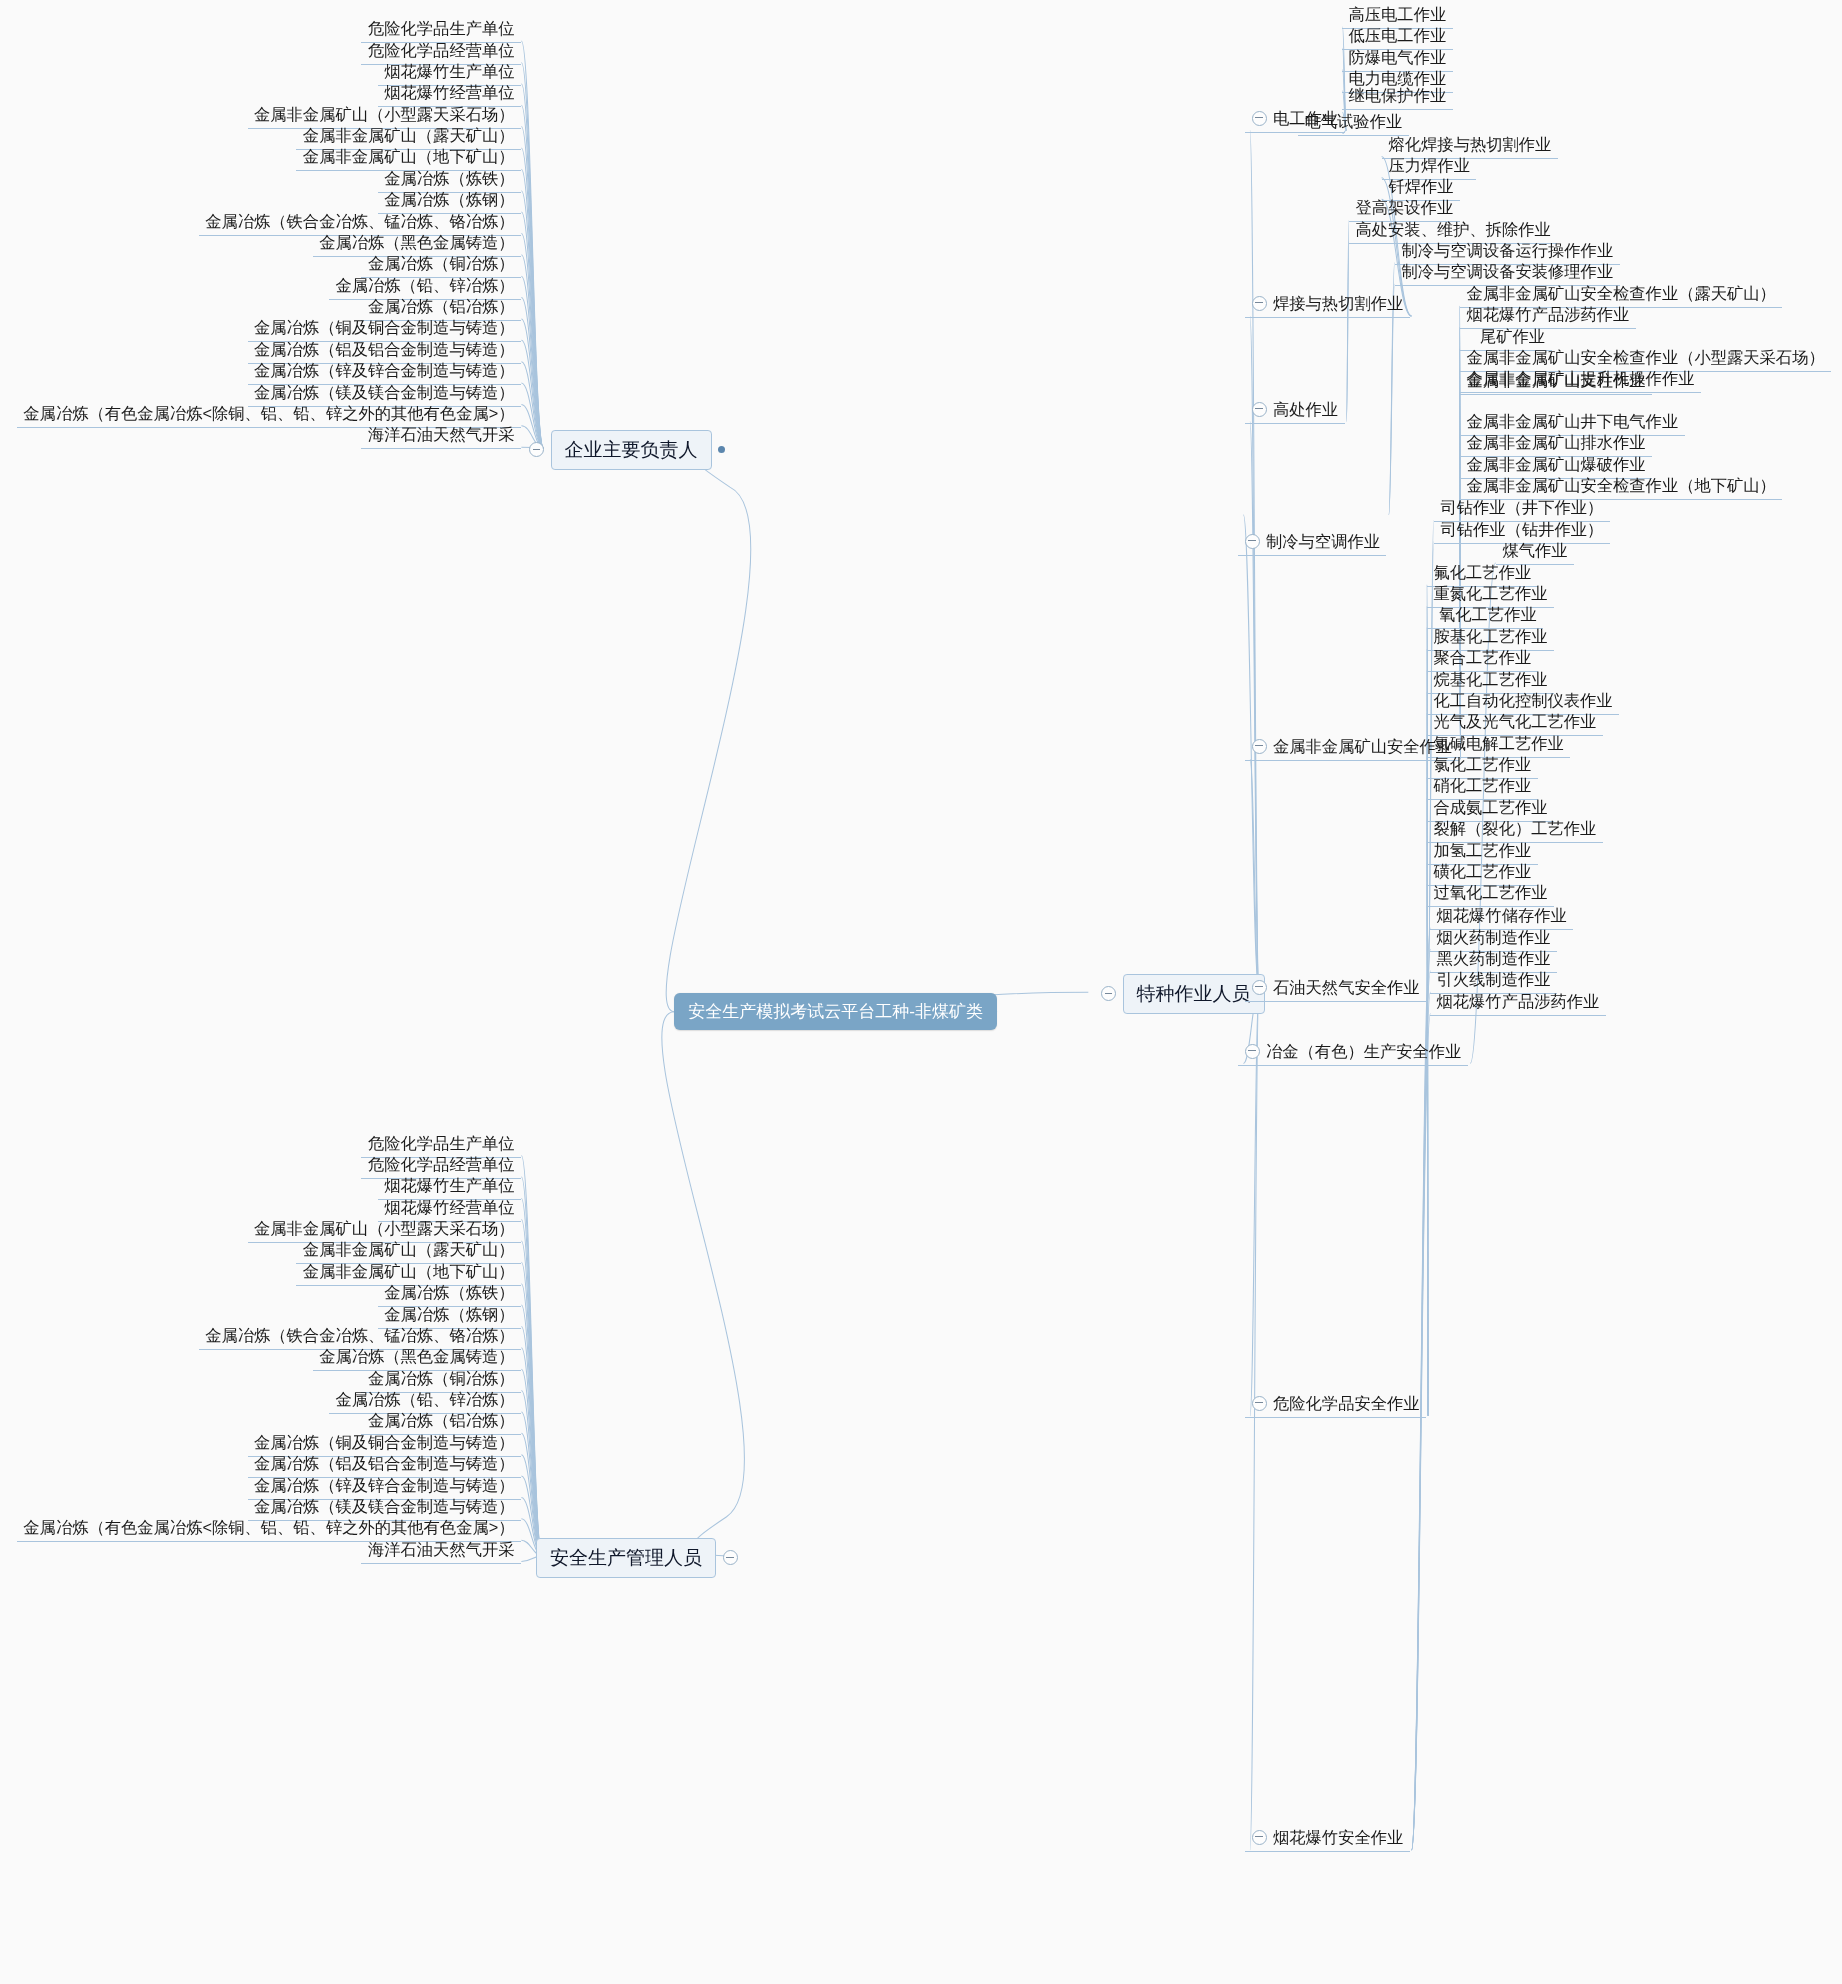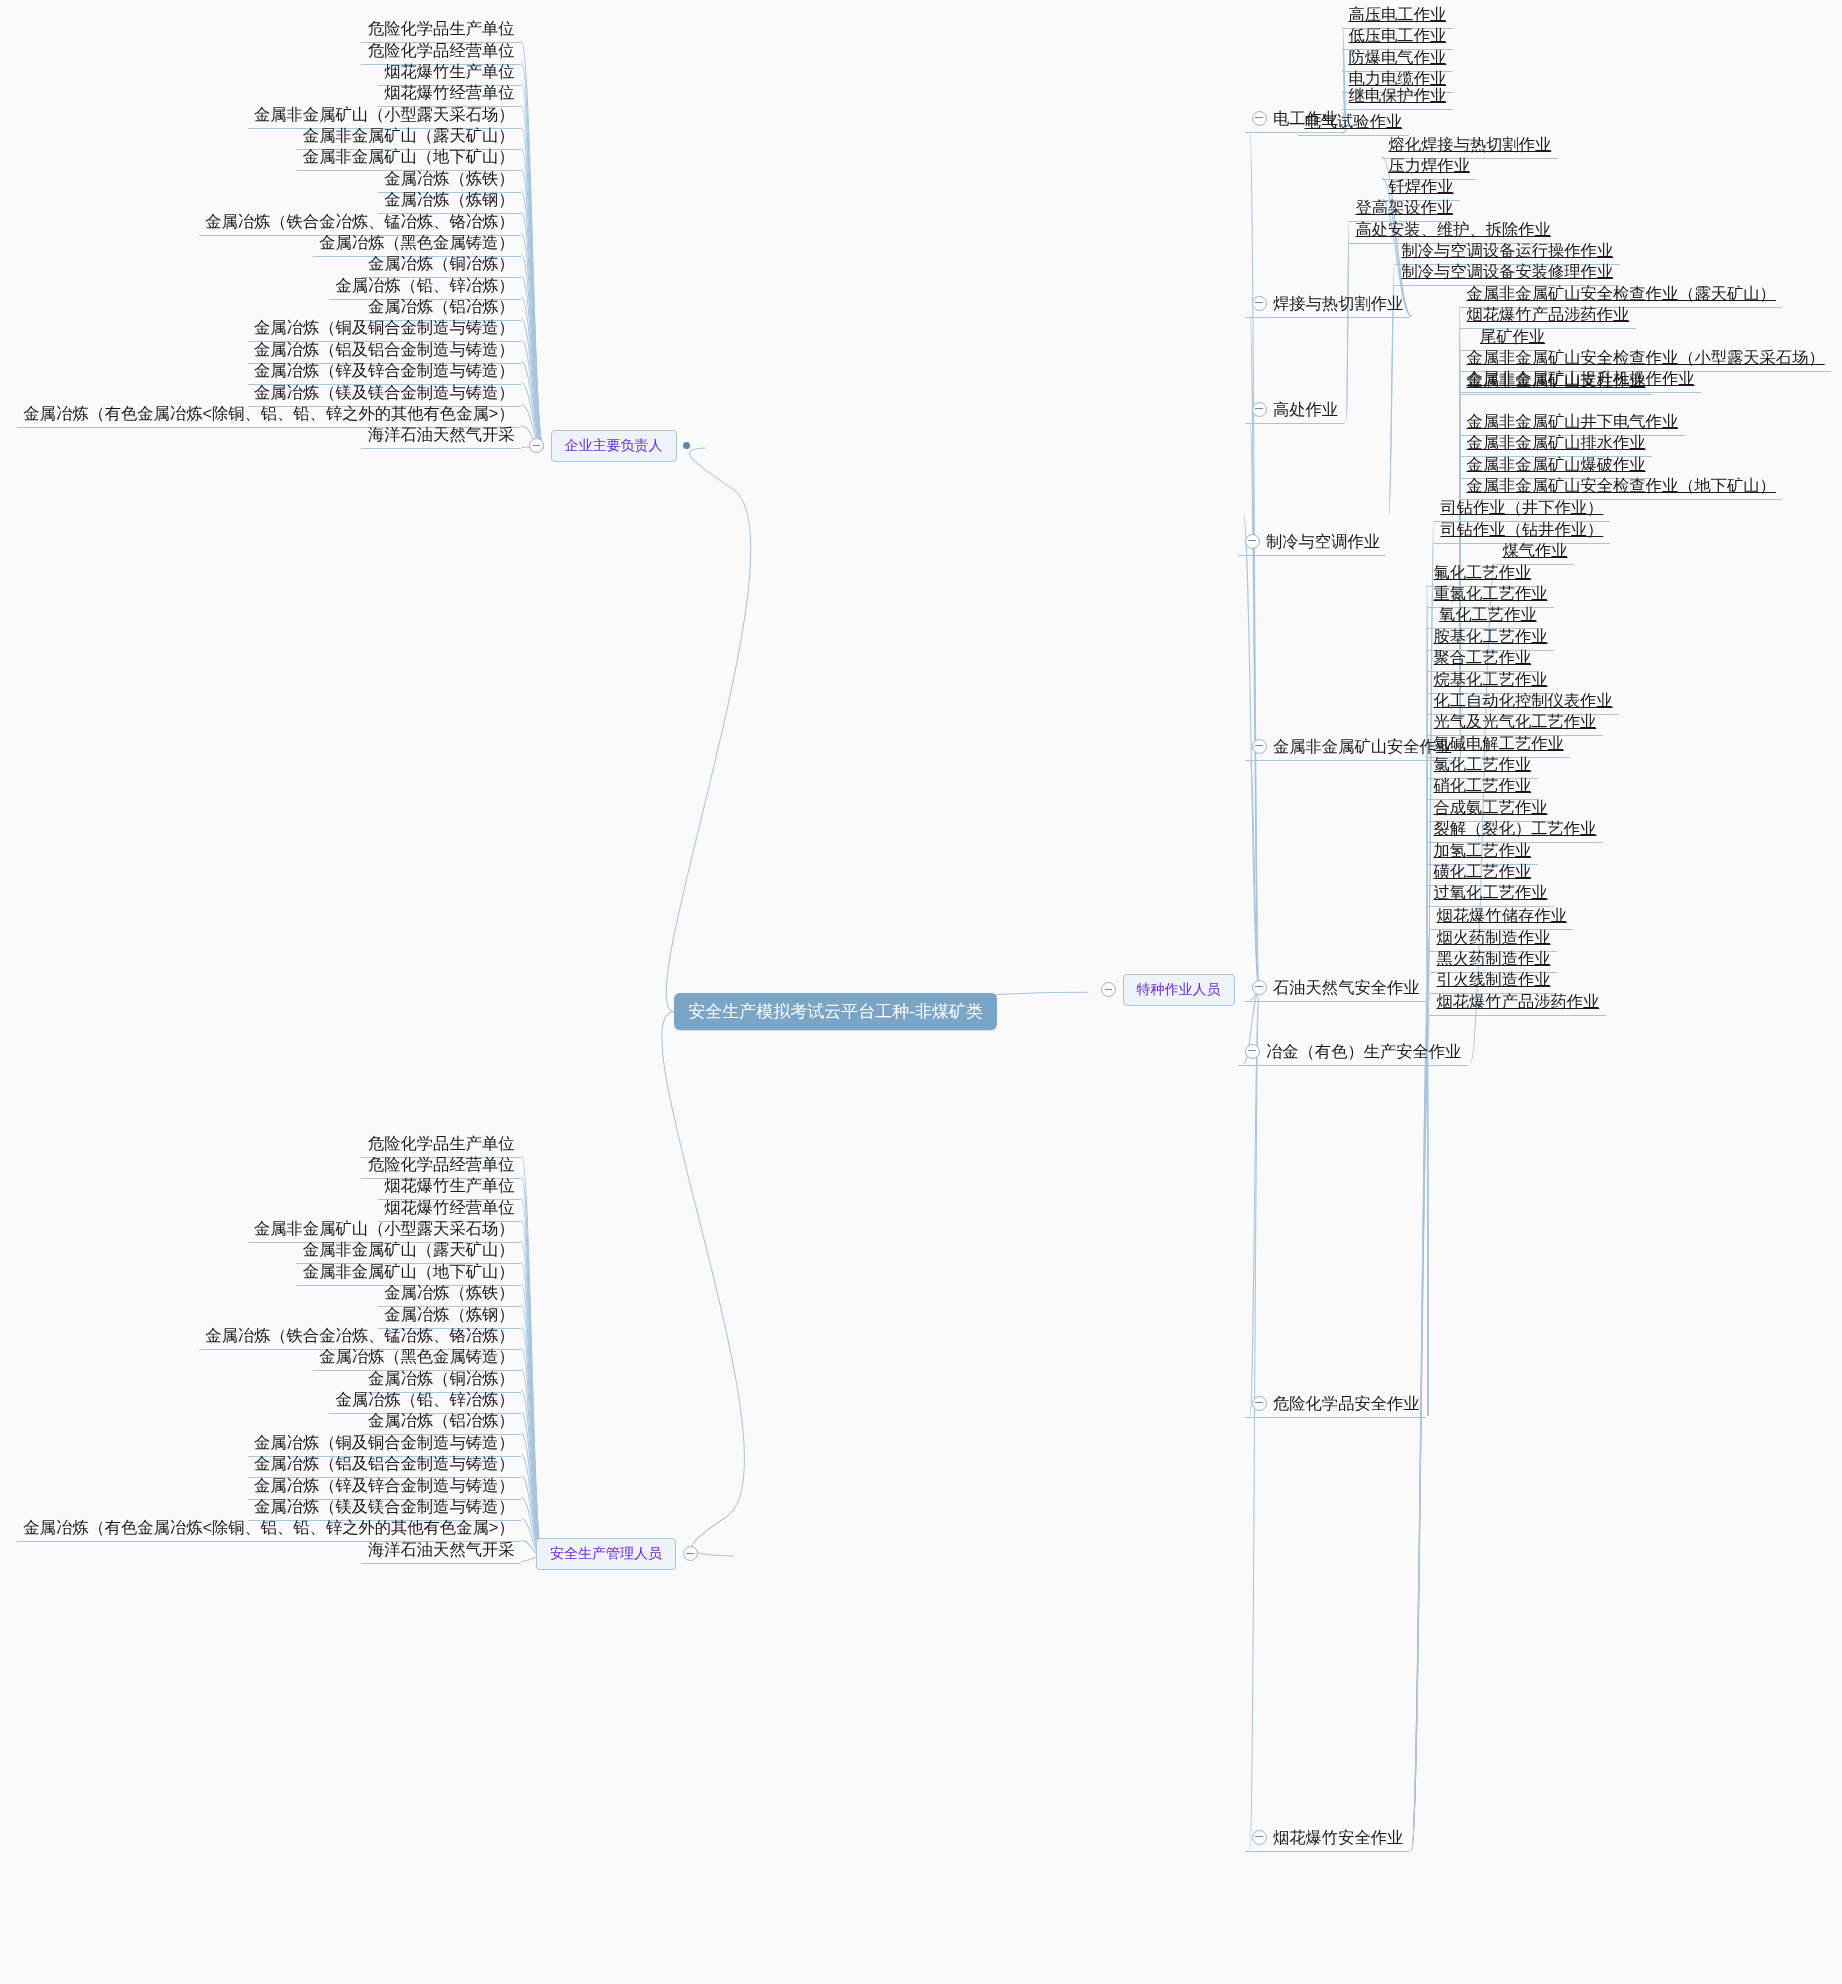--- a/index.html
+++ b/index.html
@@ -16,21 +16,21 @@
     white-space:nowrap;
     font-size:16.3px;
     color:#1a1a1a;
     line-height:1.15;
   }
   
   .leaf{
     padding:1.3px 6.5px 3.9px 6.5px;
     border-bottom:1px solid #a9c4dd;
   }
-  .leaf.right{text-align:left;text-decoration:underline;}
+  .leaf.right{text-align:left;}
   .leaf.left{text-align:right;}
   
   .branch{
     padding:1.3px 6.5px 3.9px 6.5px;
     border-bottom:1px solid #a9c4dd;
     display:flex;align-items:center;gap:6.5px;
   }
   .toggle{
     width:13px;height:13px;flex:0 0 13px;
     border:1px solid #9ab3c9;border-radius:50%;
@@ -39,22 +39,22 @@
   .toggle:after{
     content:"";position:absolute;left:2.6px;right:2.6px;top:5.2px;
     height:1px;background:#77889a;
   }
   
   .box{
     border:1px solid #a9c4dd;
     border-radius:3.9px;
     background:#eef3f8;
     padding:5.9px 13px;
-    font-size:14px;
-    color:#6d28d9;
+    font-size:19px;
+    color:#0f172a;
   }
   .boxwrap{position:absolute;display:flex;align-items:center;gap:6.5px;}
   
   .root{
     position:absolute;
     background:#7aa5c6;
     color:#ffffff;
     border-radius:5.9px;
     padding:7.2px 14.3px;
     font-size:17px;

